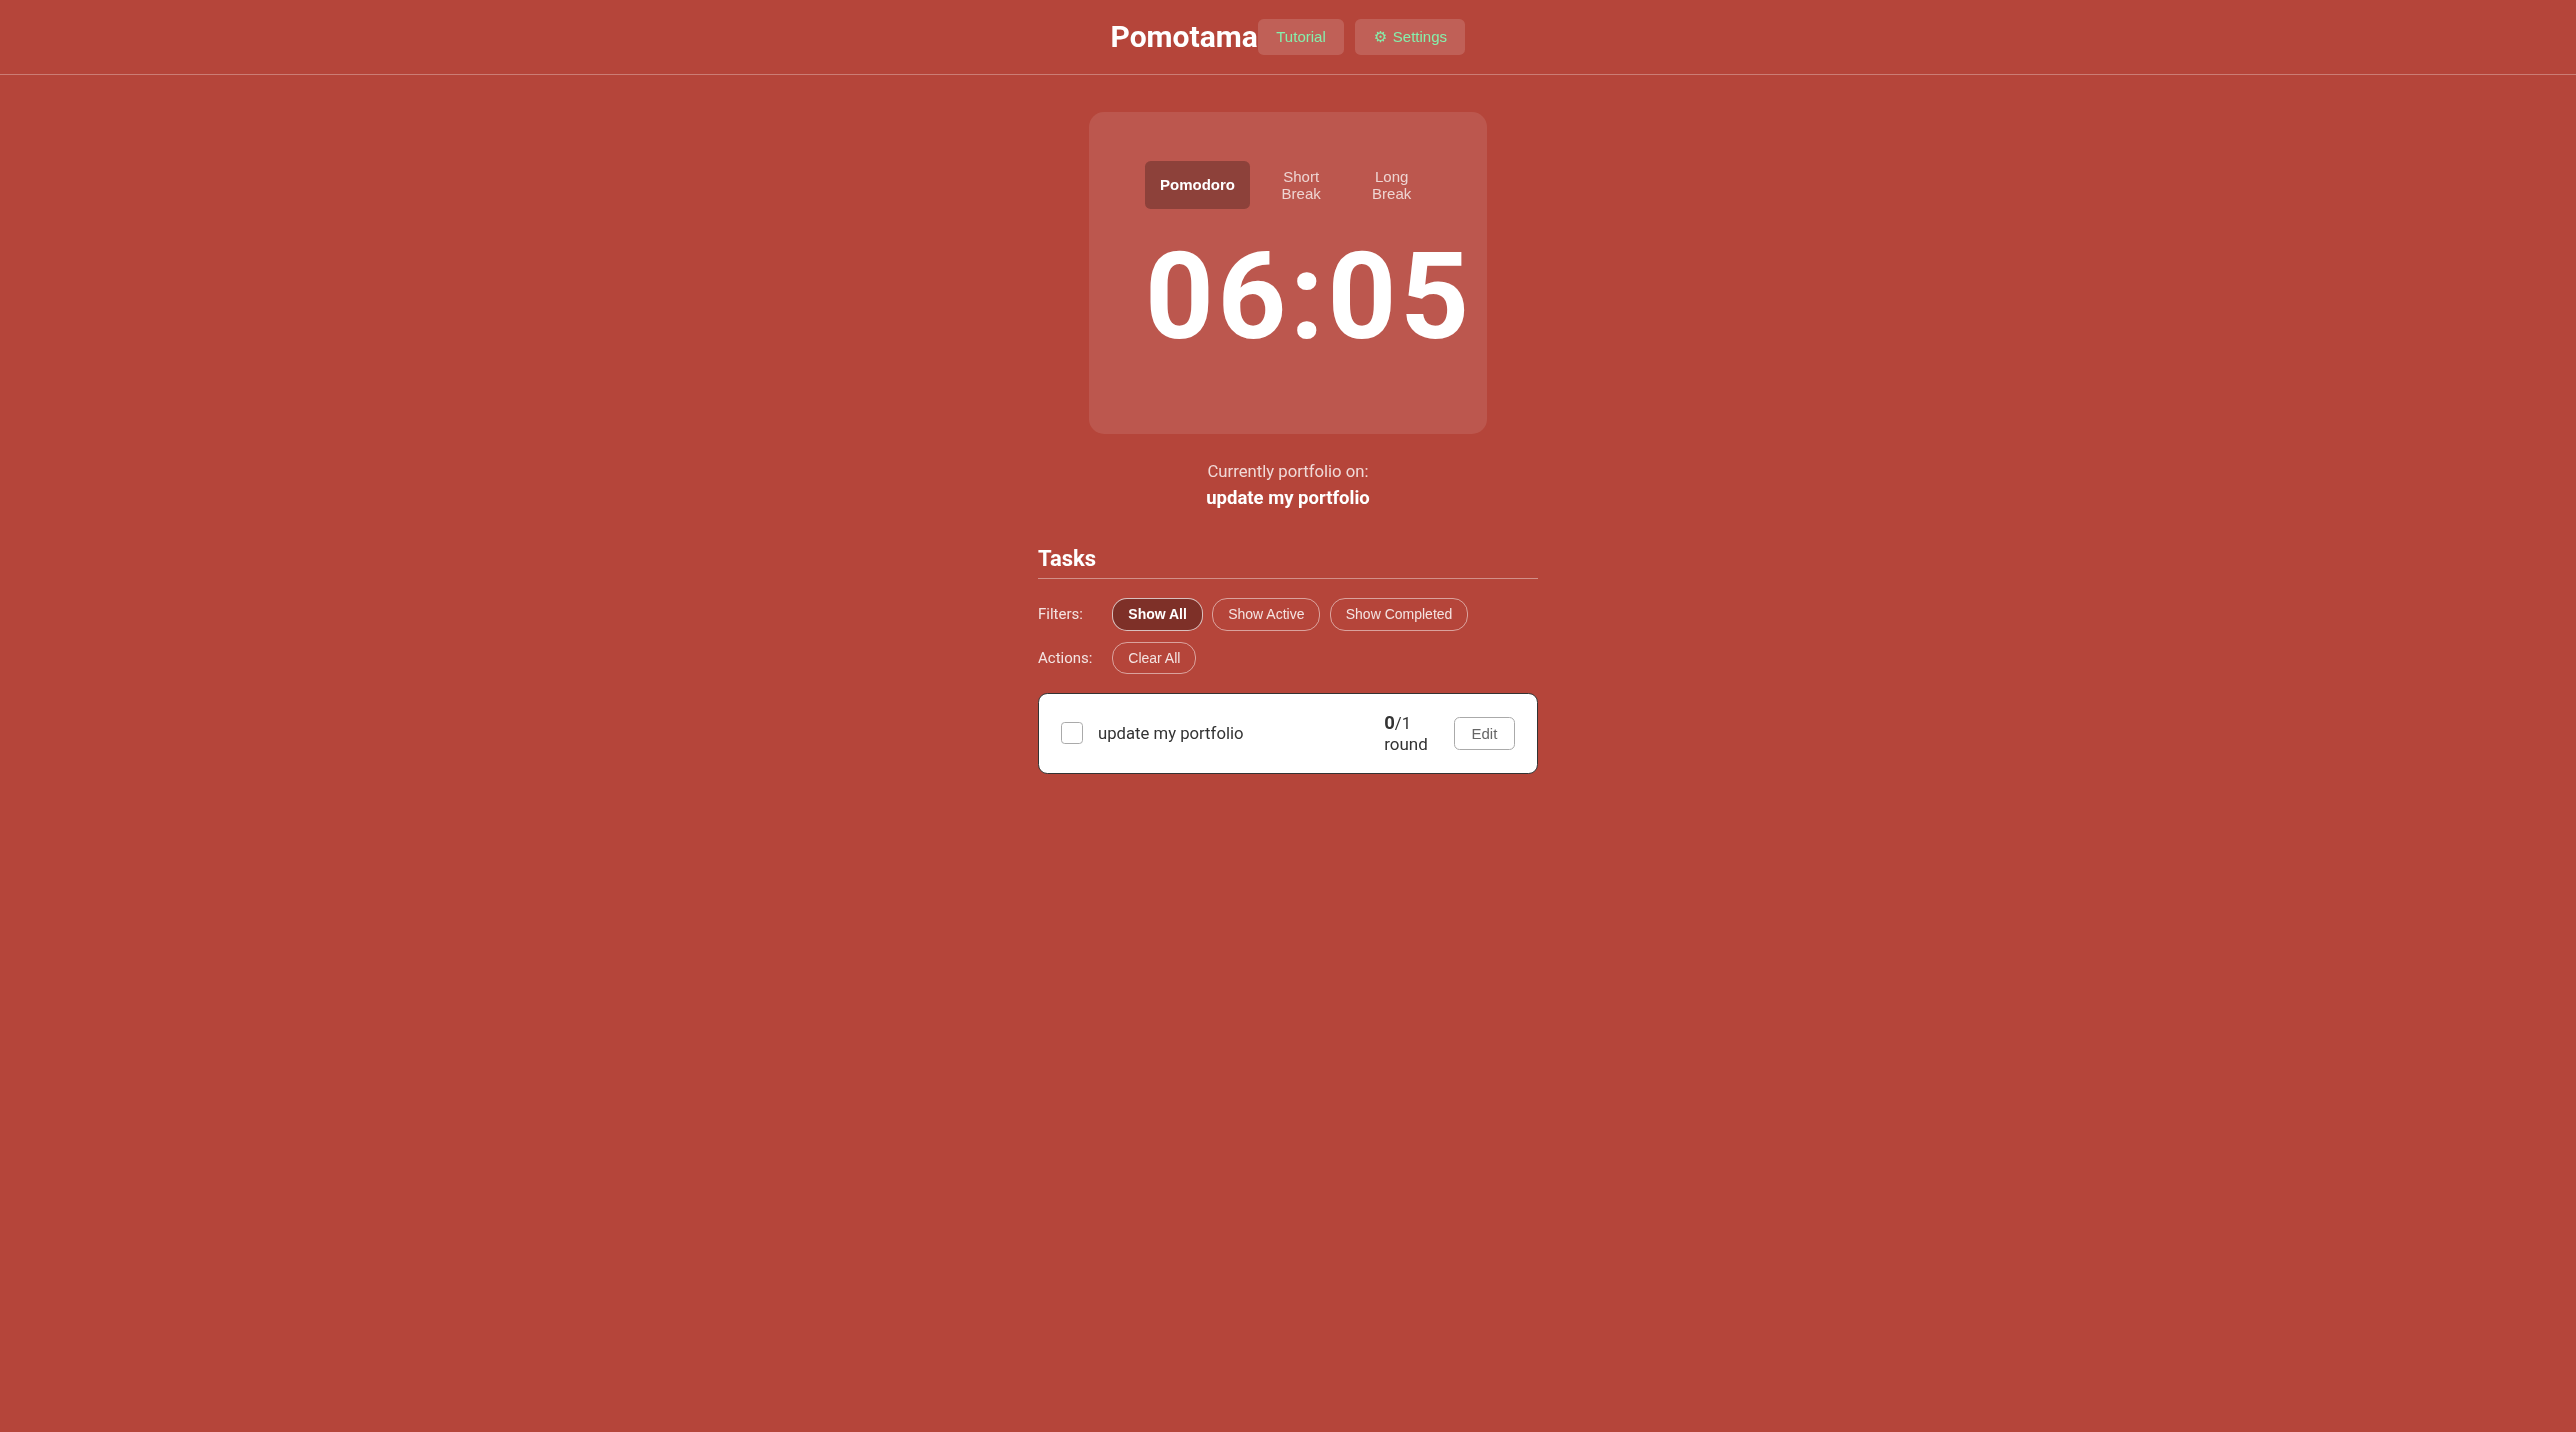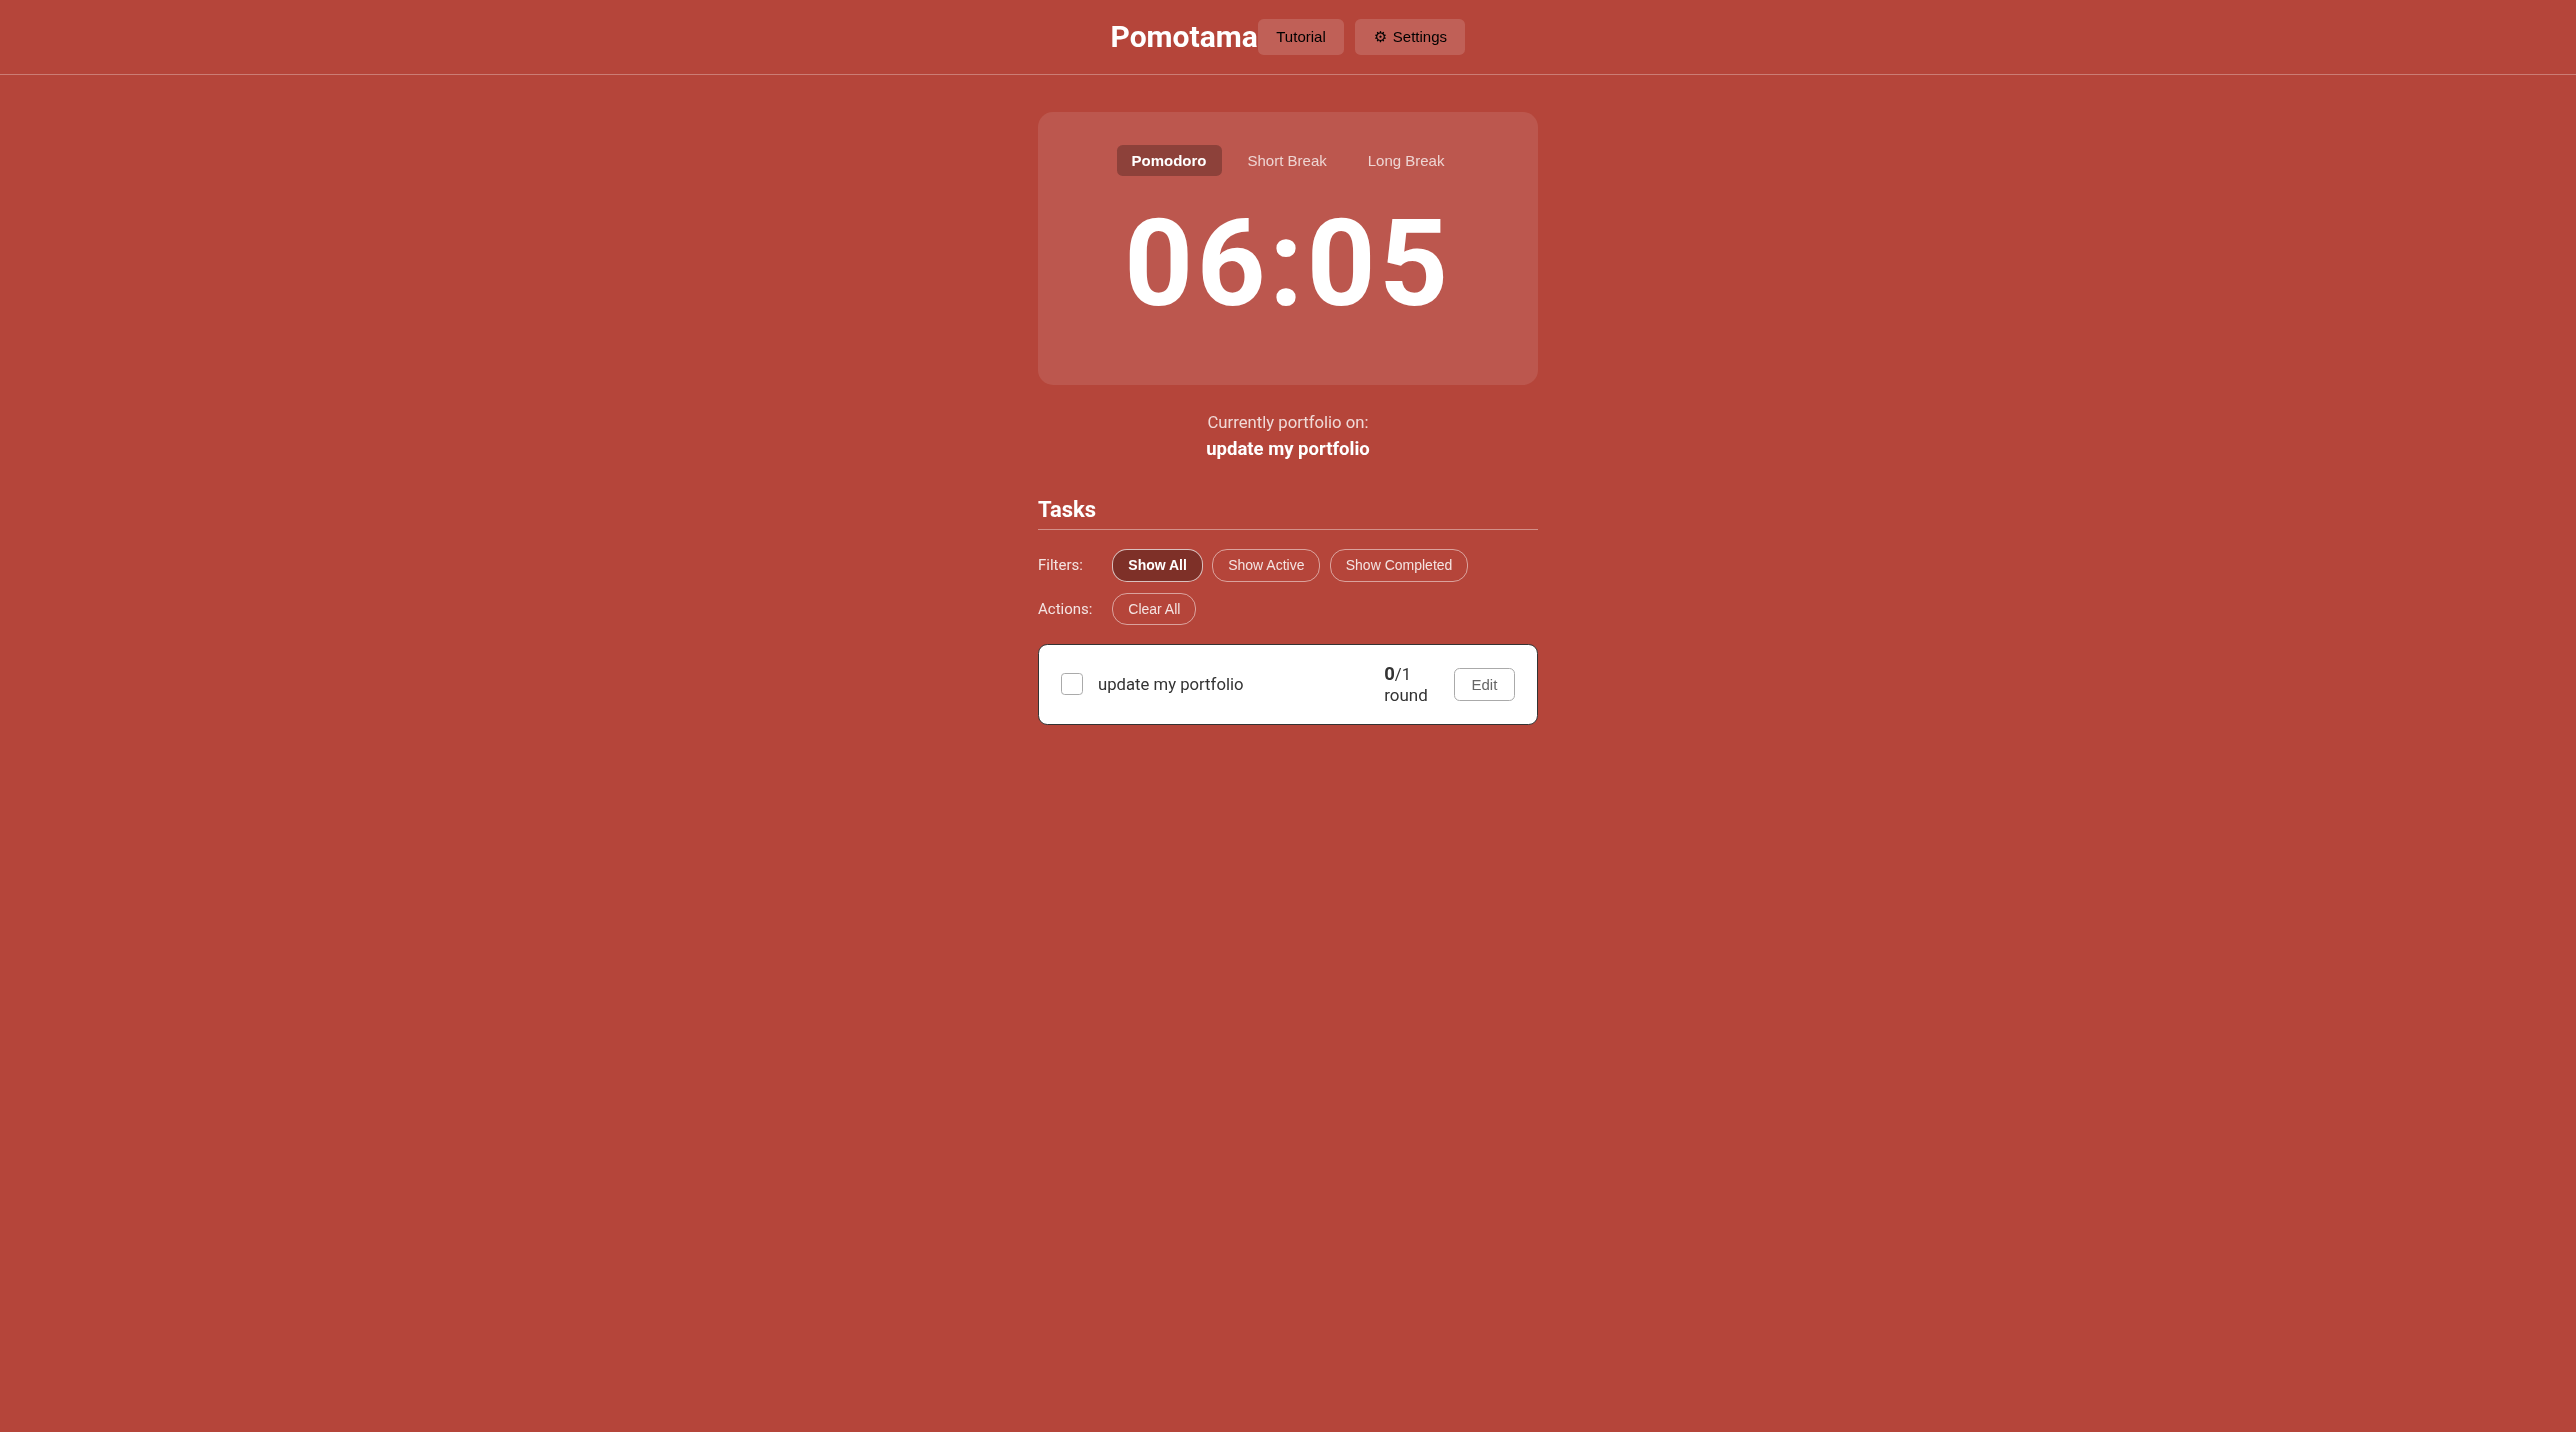--- a/index.html
+++ b/index.html
@@ -31,41 +31,41 @@
 
     .header-actions {
       display: flex;
       gap: 11px;
     }
 
     .header-btn {
       background: rgba(255,255,255,0.15);
       border: none;
       border-radius: 5.6px;
-      color: #000000;
+      color: #86efac;
       padding: 9.3px 18.5px;
       font-size: 15px;
       cursor: pointer;
       display: flex;
       align-items: center;
       gap: 5.6px;
     }
 
     .main-content {
       display: flex;
       flex-direction: column;
       align-items: center;
       padding: 37px 18.5px;
     }
 
     .timer-card {
       background: rgba(255,255,255,0.1);
       border-radius: 15px;
-      padding: 33px 56px;
-      width: 500px;
+      padding: 49px 56px;
+      width: 398px;
       text-align: center;
     }
 
     .timer-tabs {
       display: flex;
       justify-content: center;
       gap: 11px;
       margin-bottom: 28px;
     }
 

